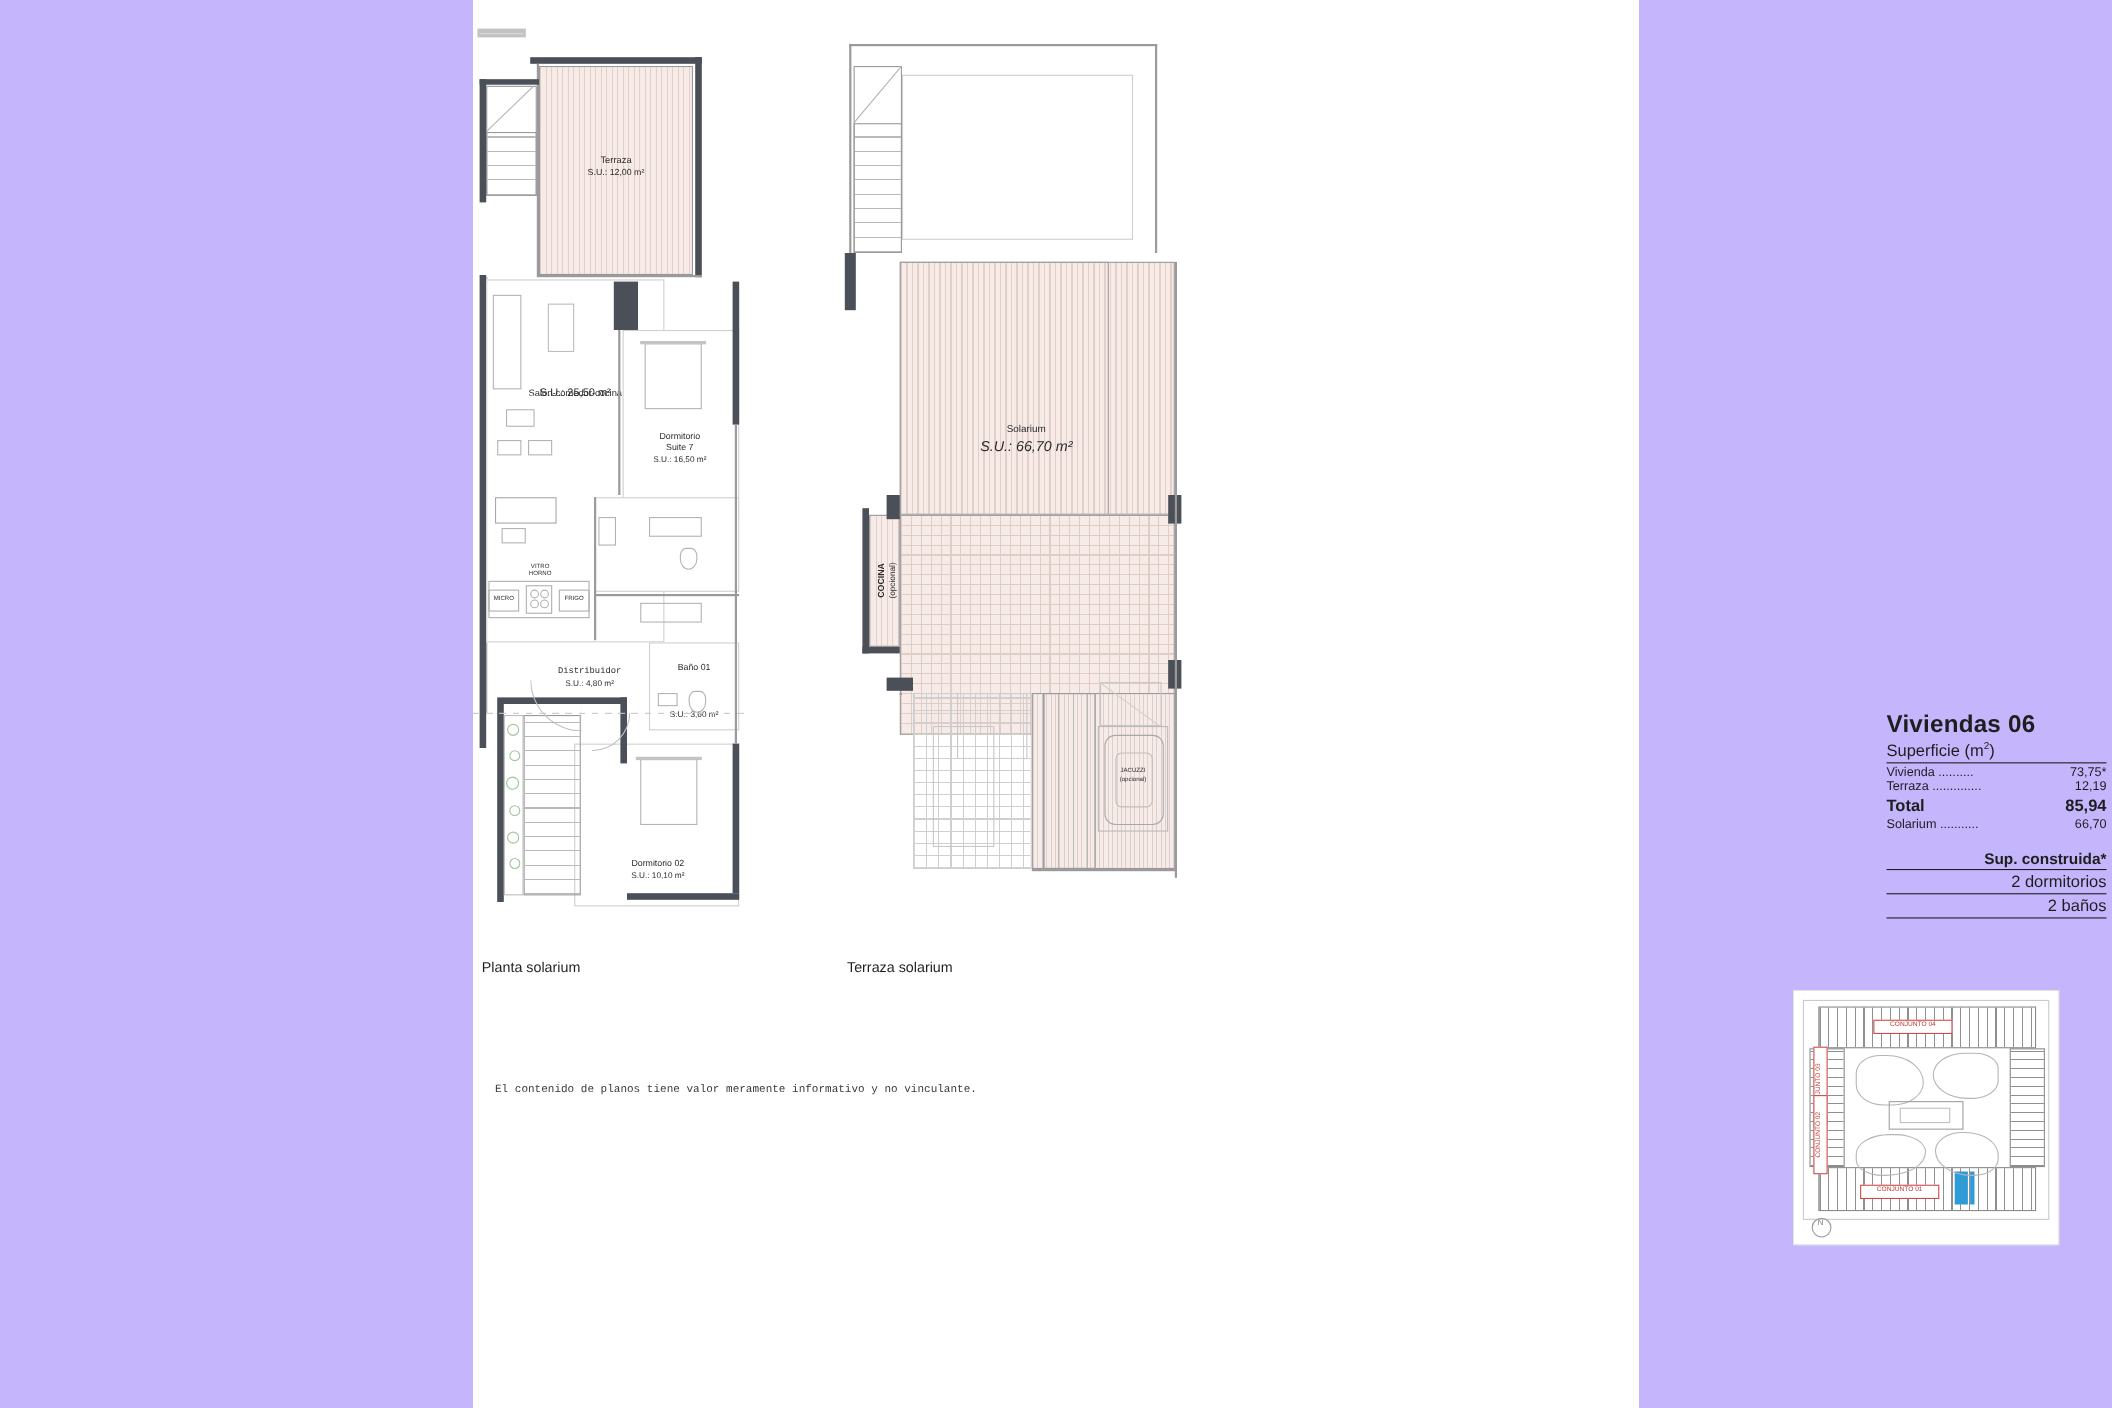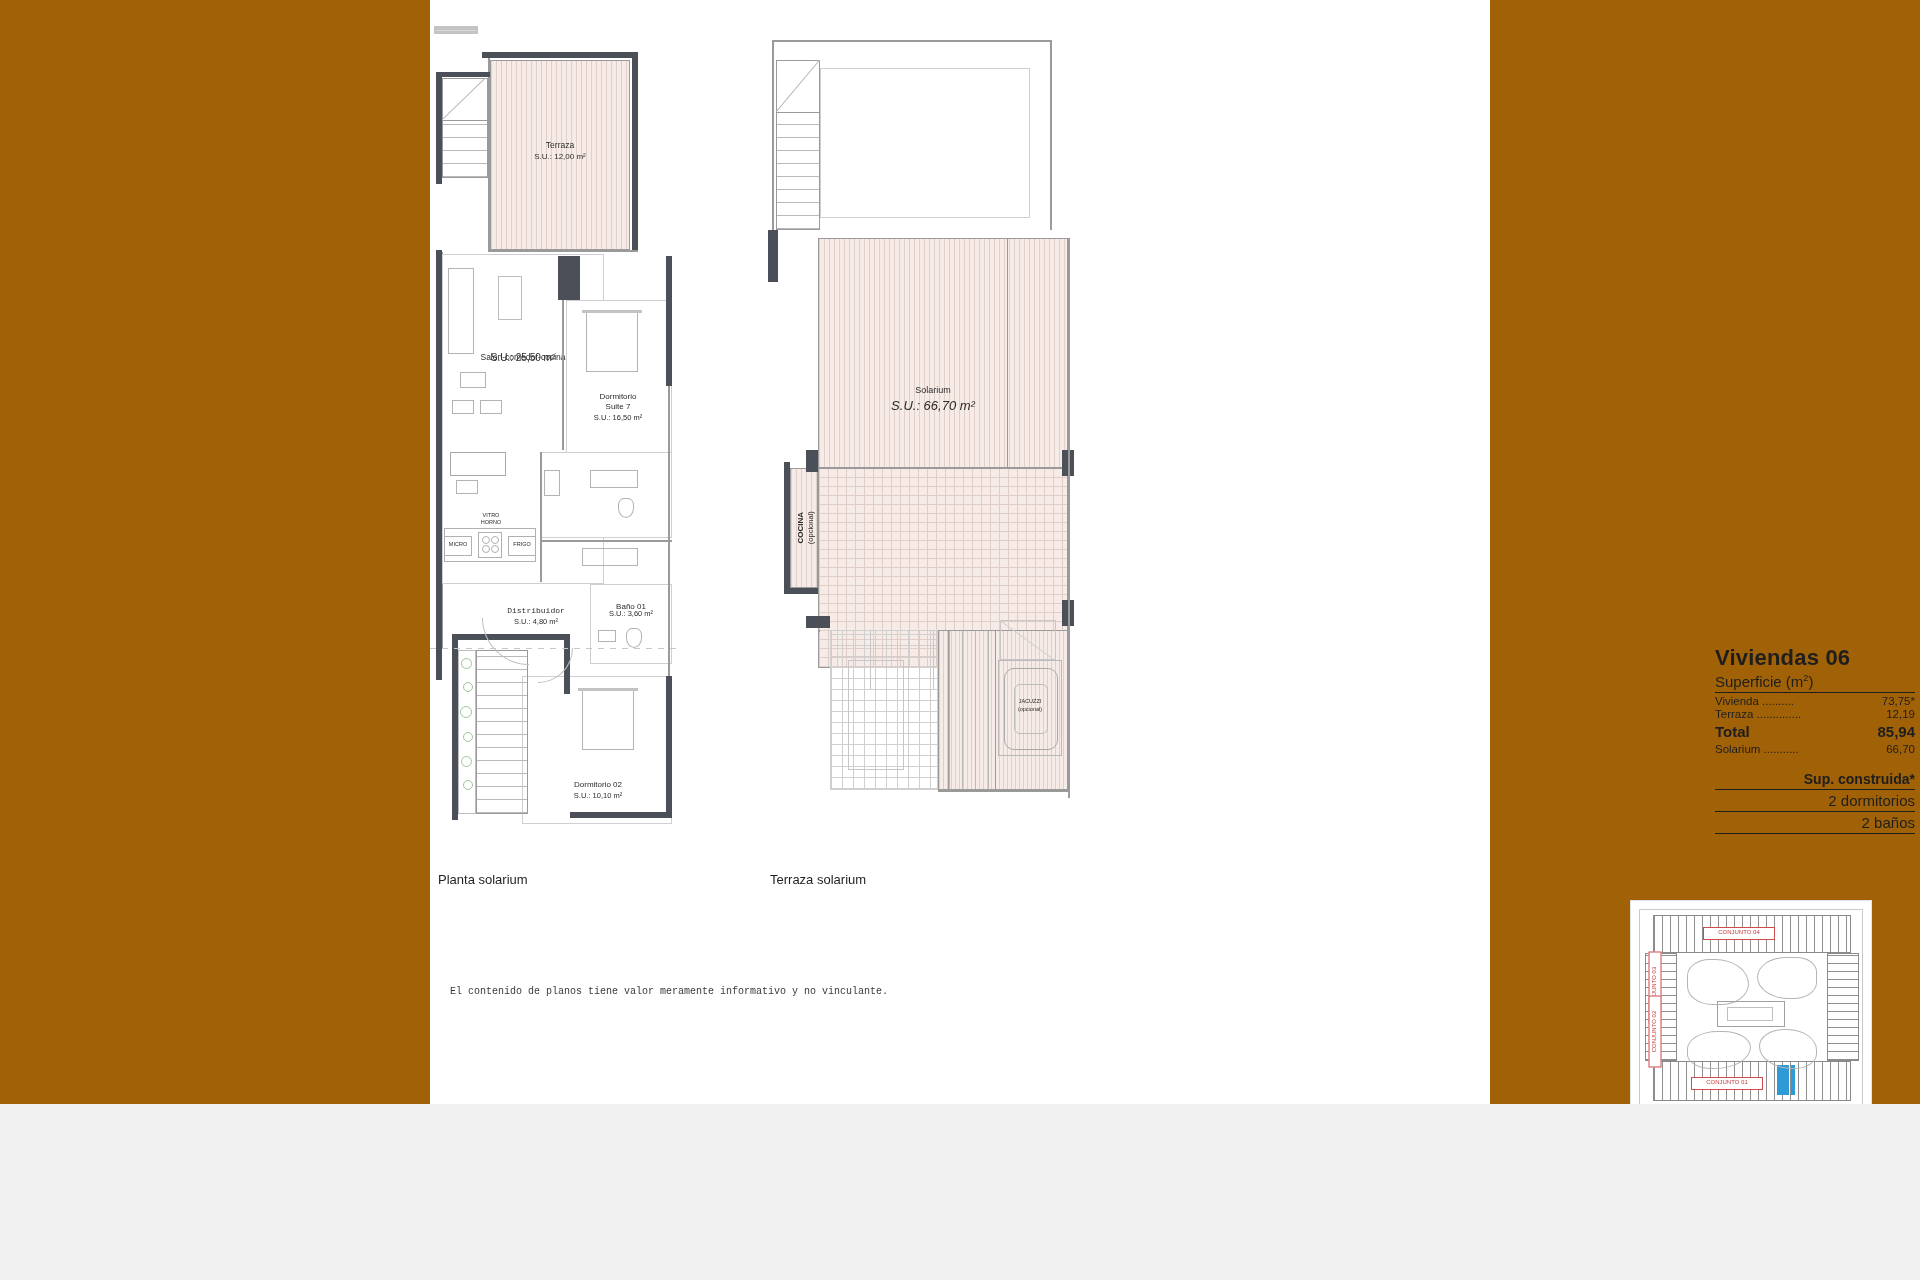--- a/index.html
+++ b/index.html
@@ -1,17 +1,17 @@
 <!DOCTYPE html>
 <html><head>
 <meta charset="utf-8">
 <style>
   html,body{margin:0;padding:0;background:#f0f0f0;}
   body{font-family:"Liberation Sans", sans-serif;}
-  #page{position:relative;width:1920px;height:1104px;background:#a16207;overflow:hidden;}
+  #page{position:relative;width:1920px;height:1280px;background:#c4b5fd;overflow:hidden;}
   #sheet{position:absolute;left:430px;top:0px;width:1060px;height:1280px;background:#ffffff;}
 
   .lbl{position:absolute;color:#2b2b2b;white-space:pre;line-height:1.25;}
   .c{text-align:center;}
 
   
   .wall{position:absolute;background:#4a4f58;}
   .thin{position:absolute;background:#9a9a9a;}
   .thin2{position:absolute;background:#c3c3c3;}
   .hair{position:absolute;background:#d8d8d8;}
@@ -114,21 +114,21 @@
       <div style="position:absolute;left:188px;top:498px;width:14px;height:18px;border:1px solid #b3b3b3;border-radius:40% 40% 55% 55%;"></div>
       <div class="box" style="left:152px;top:548px;width:56px;height:18px;border-color:#b3b3b3;"></div>
       <div class="thin" style="left:110px;top:540px;width:132px;height:2px;"></div>
       <div class="thin" style="left:110px;top:452px;width:2px;height:130px;"></div>
 
       <div class="lbl c" style="left:58px;top:606px;width:96px;font-size:8px;font-family:Liberation Mono, monospace;">Distribuidor</div>
       <div class="lbl c" style="left:58px;top:617px;width:96px;font-size:7.5px;">S.U.: 4,80 m²</div>
 
       <div class="box fillwhite" style="left:160px;top:584px;width:82px;height:80px;border-color:#cfcfcf;"></div>
       <div class="lbl c" style="left:160px;top:602px;width:82px;font-size:8px;">Baño 01</div>
-      <div class="lbl c" style="left:158px;top:609px;width:86px;font-size:7.5px;">S.U.: 3,60 m²</div>
+      <div class="lbl c" style="left:158px;top:645px;width:86px;font-size:7.5px;">S.U.: 3,60 m²</div>
       <div class="box" style="left:168px;top:630px;width:18px;height:12px;border-color:#b3b3b3;"></div>
       <div style="position:absolute;left:196px;top:628px;width:14px;height:18px;border:1px solid #b3b3b3;border-radius:40% 40% 55% 55%;"></div>
 
       <div class="box fillwhite" style="left:92px;top:676px;width:150px;height:148px;border-color:#cfcfcf;"></div>
       <div class="box" style="left:152px;top:690px;width:52px;height:60px;border-color:#b3b3b3;"></div>
       <div class="thin2" style="left:148px;top:688px;width:60px;height:3px;"></div>
       <div class="lbl c" style="left:118px;top:780px;width:100px;font-size:8px;">Dormitorio 02</div>
       <div class="lbl c" style="left:118px;top:791px;width:100px;font-size:7.5px;">S.U.: 10,10 m²</div>
 
       <div class="wall" style="left:22px;top:640px;width:6px;height:180px;"></div>

